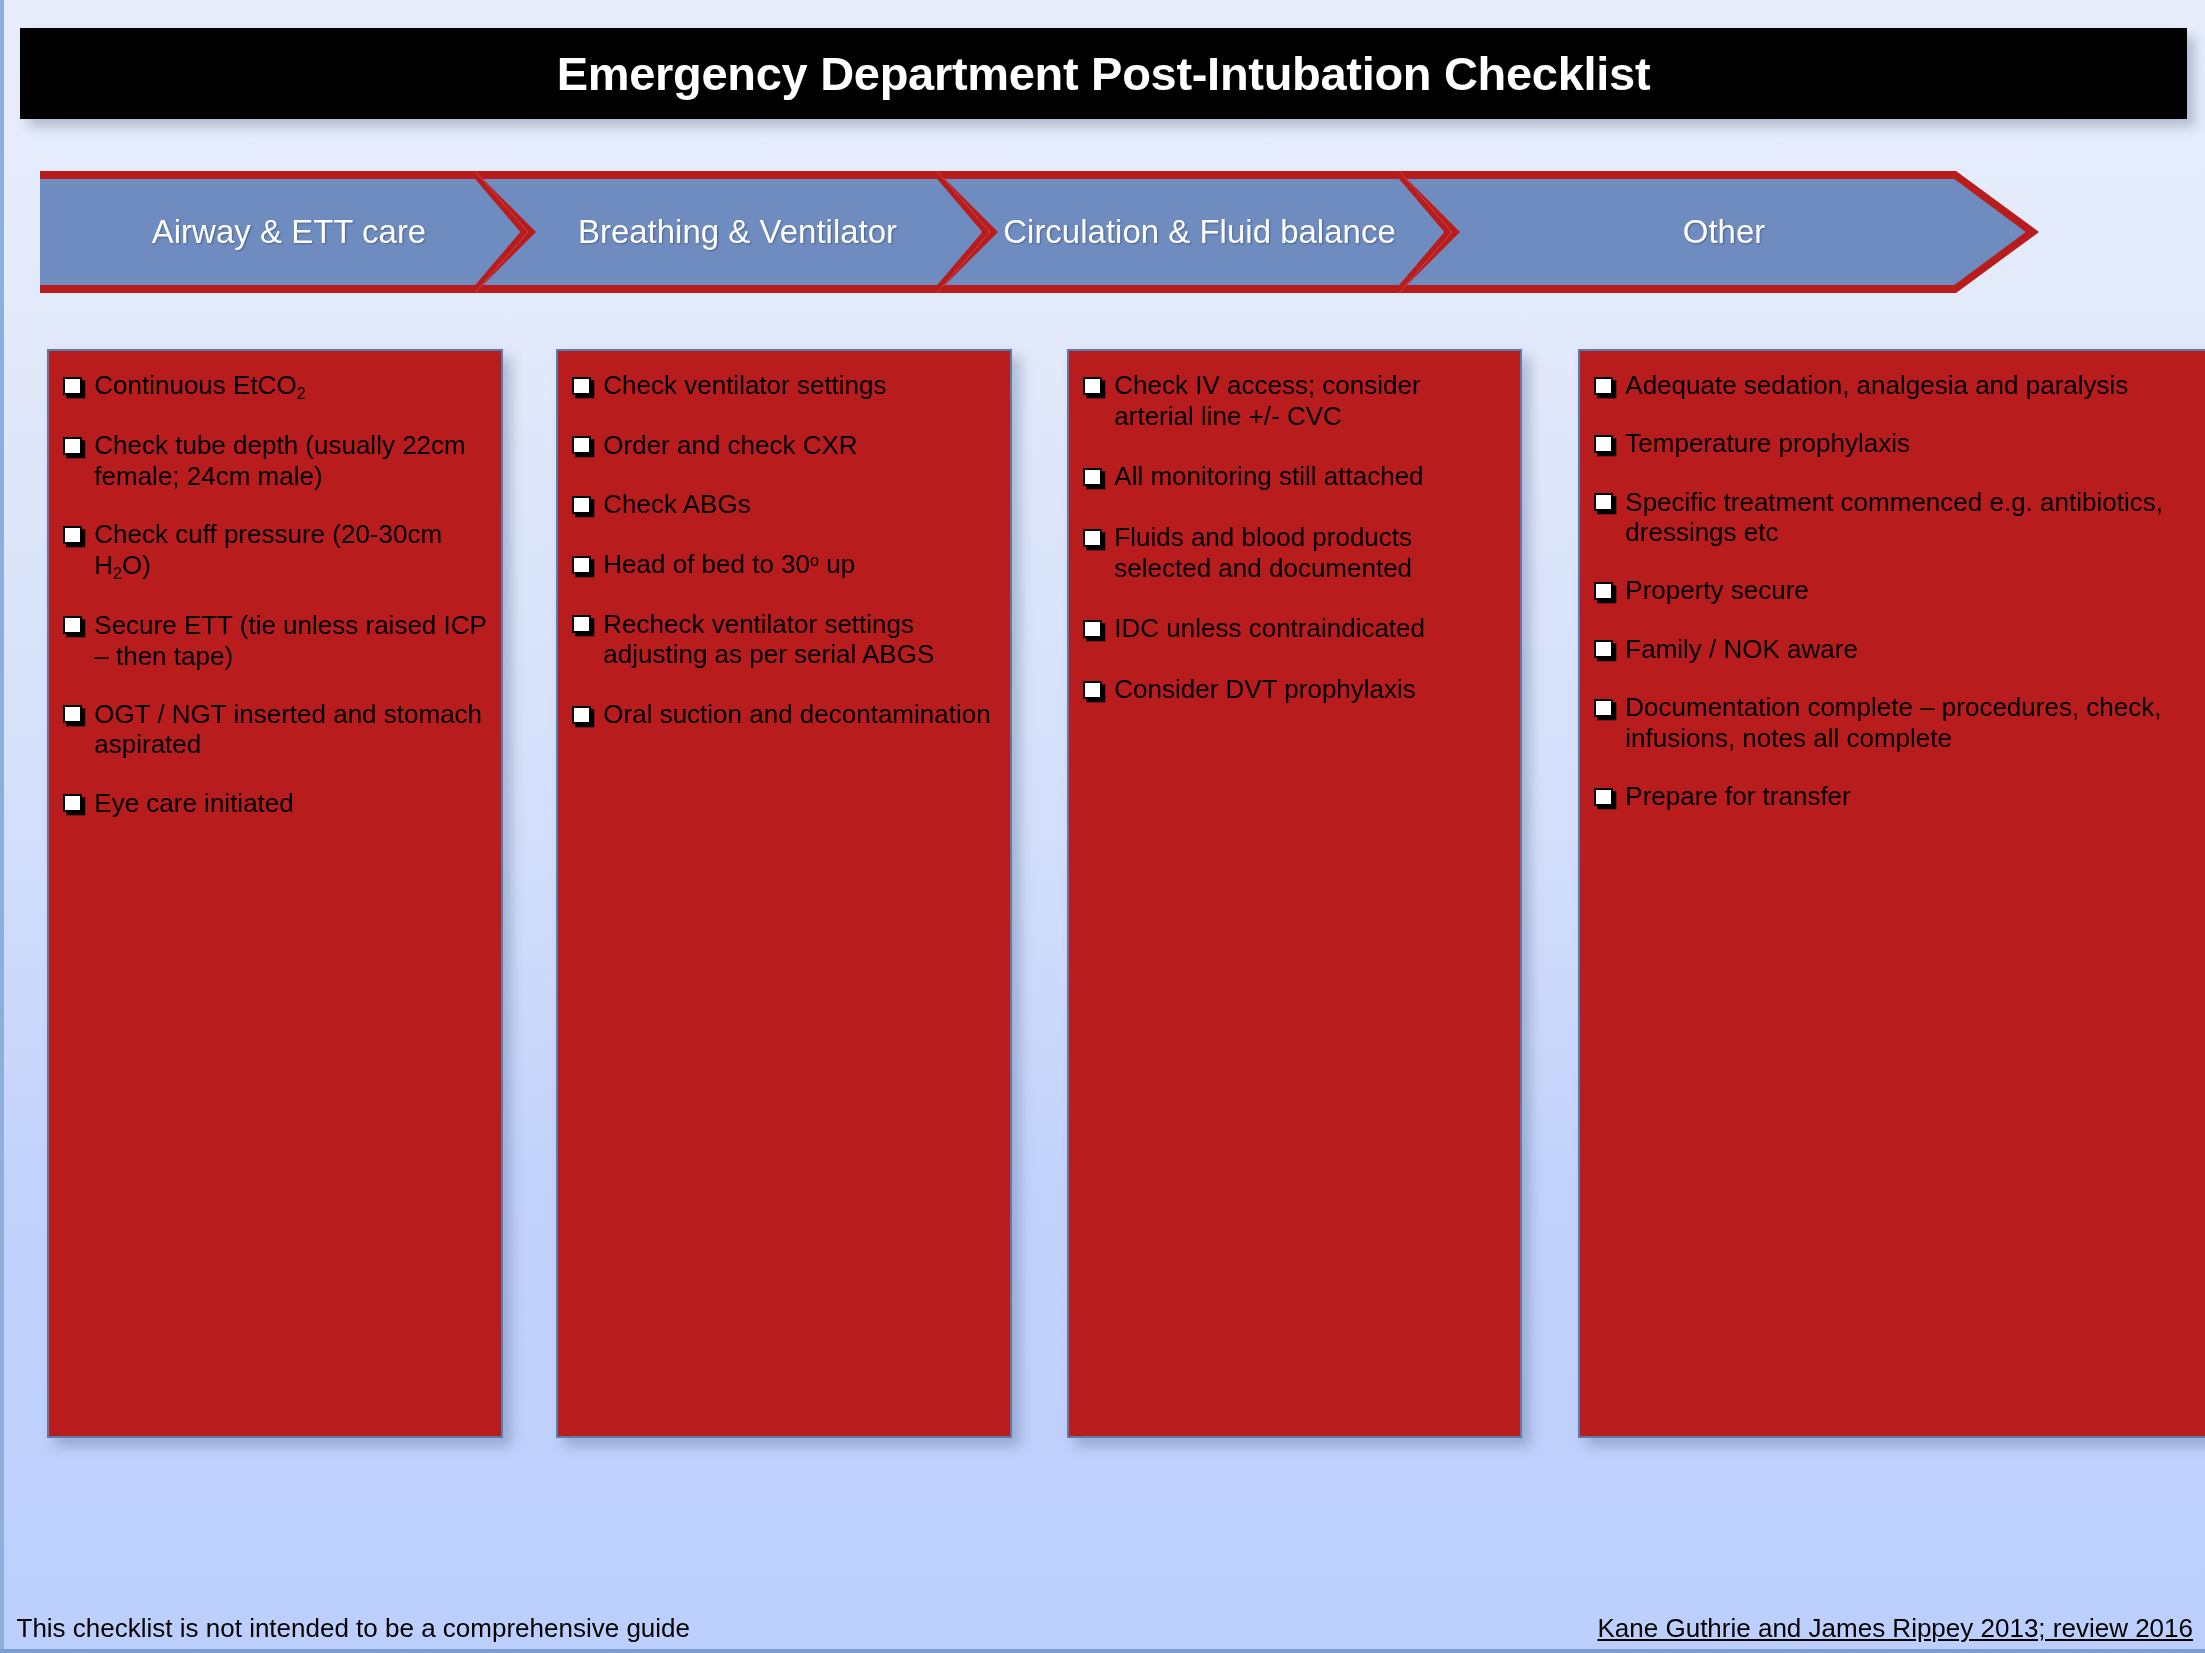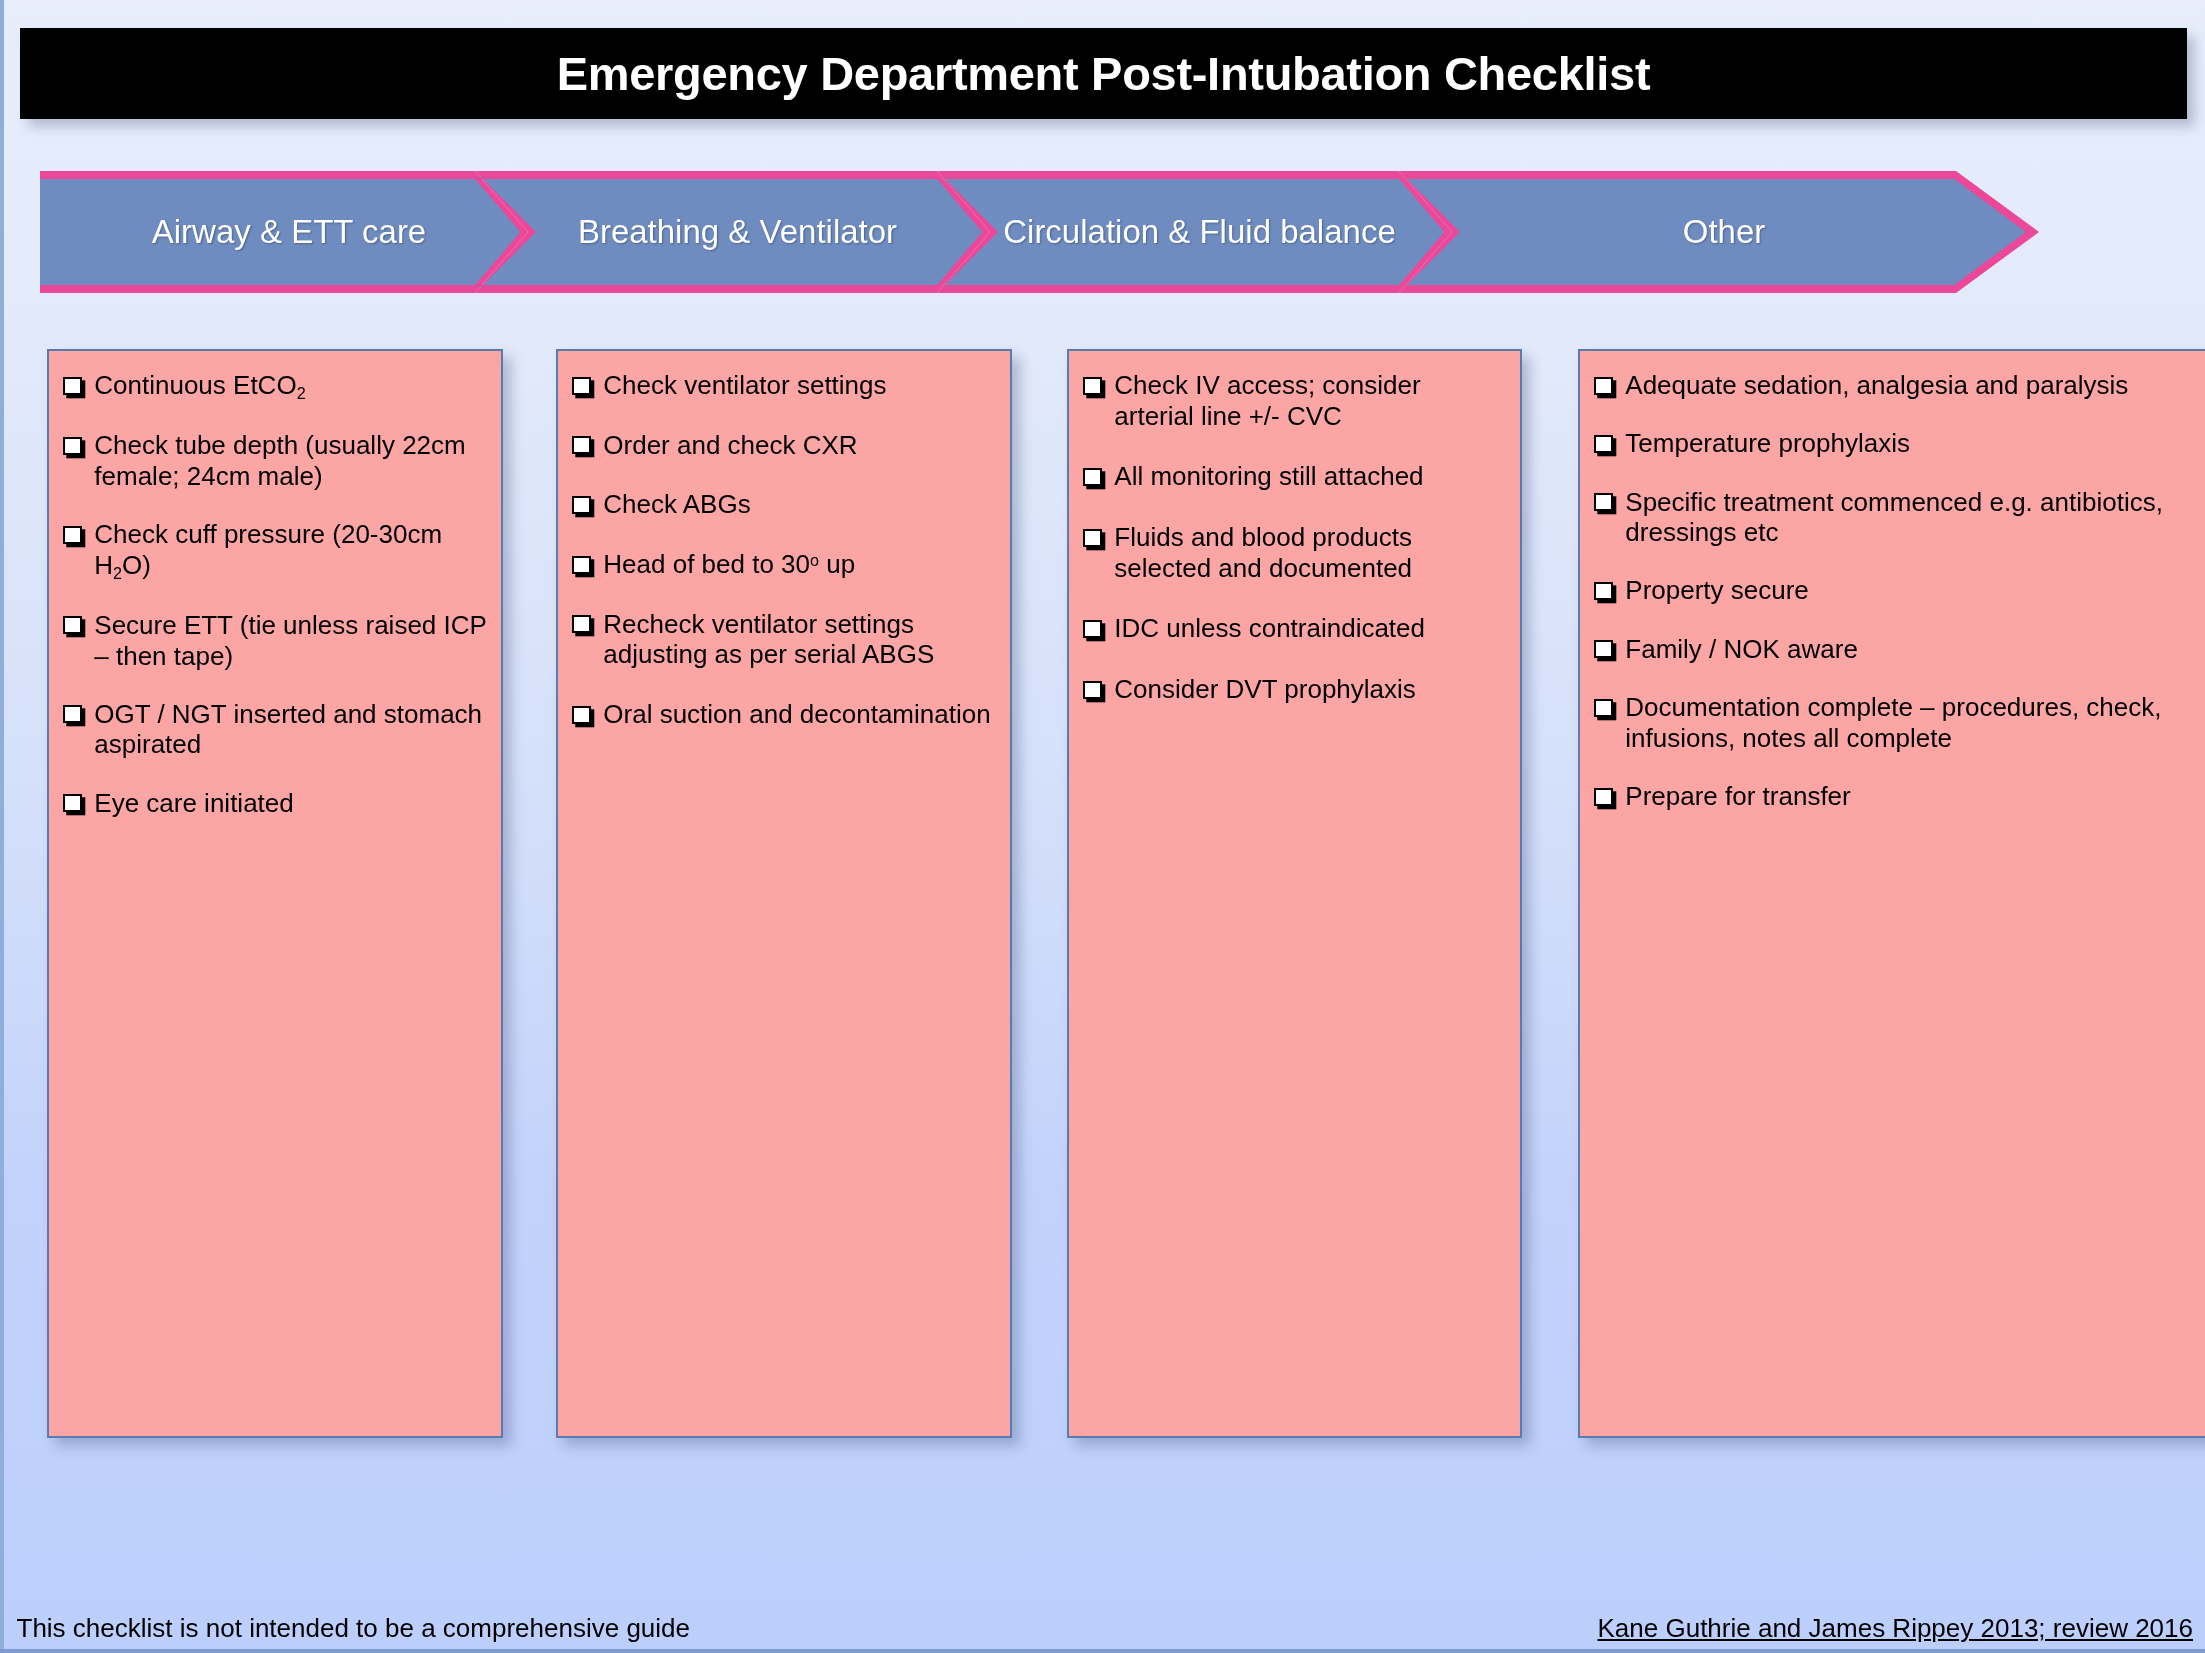--- a/index.html
+++ b/index.html
@@ -25,21 +25,21 @@
     white-space:nowrap; text-shadow: 1.7px 1.7px 2.2px rgba(0,0,0,0.6);
   }
 
   
   #chevron-banner {
     position:absolute; left:40px; top:171px; width:2145px; height:122px;
     display:flex;
   }
   .chev {
     position:relative; height:122px;
-    background:#ec4899;
+    background:#b91c1c;
     display:flex; align-items:center; justify-content:center;
     filter: drop-shadow(5.5px 5.5px 6px rgba(80,95,130,0.34));
   }
   .chev .inner {
     position:absolute; inset:7.7px 0 7.7px 0;
     background:#6E8CBF;
   }
   .chev .lbl {
     position:relative; z-index:3; color:#FFFFFF; font-size:33px;
     white-space:nowrap; text-shadow:1.1px 1.1px 1.7px rgba(40,55,90,0.45);
@@ -57,21 +57,21 @@
     clip-path: polygon(7.7px 0, calc(100% - 53px) 0, calc(100% - 7.7px) 50%, calc(100% - 53px) 100%, 7.7px 100%, 61px 50%); }
   
   .chev.c3 { width:640px; margin-left:-53px;
     clip-path: polygon(0 0, calc(100% - 83px) 0, 100% 50%, calc(100% - 83px) 100%, 0 100%, 53px 50%); }
   .chev.c3 .inner {
     clip-path: polygon(7.7px 0, calc(100% - 85px) 0, calc(100% - 13.2px) 50%, calc(100% - 85px) 100%, 7.7px 100%, 61px 50%); }
 
   
   .col-box {
     position:absolute; top:349px; height:1089px;
-    background:#fca5a5; border:2.8px solid #5B7AAE;
+    background:#b91c1c; border:2.8px solid #5B7AAE;
     box-shadow: 7.7px 7.7px 12px rgba(70,88,125,0.33);
     padding:19px 14.3px 0 14.3px;
   }
   #col-box-0 { left:47px;   width:456px; }
   #col-box-1 { left:556px; width:456px; }
   #col-box-2 { left:1067px; width:455px; }
   #col-box-3 { left:1578px; width:666px; }
 
   ul.items { list-style:none; }
   ul.items li {

